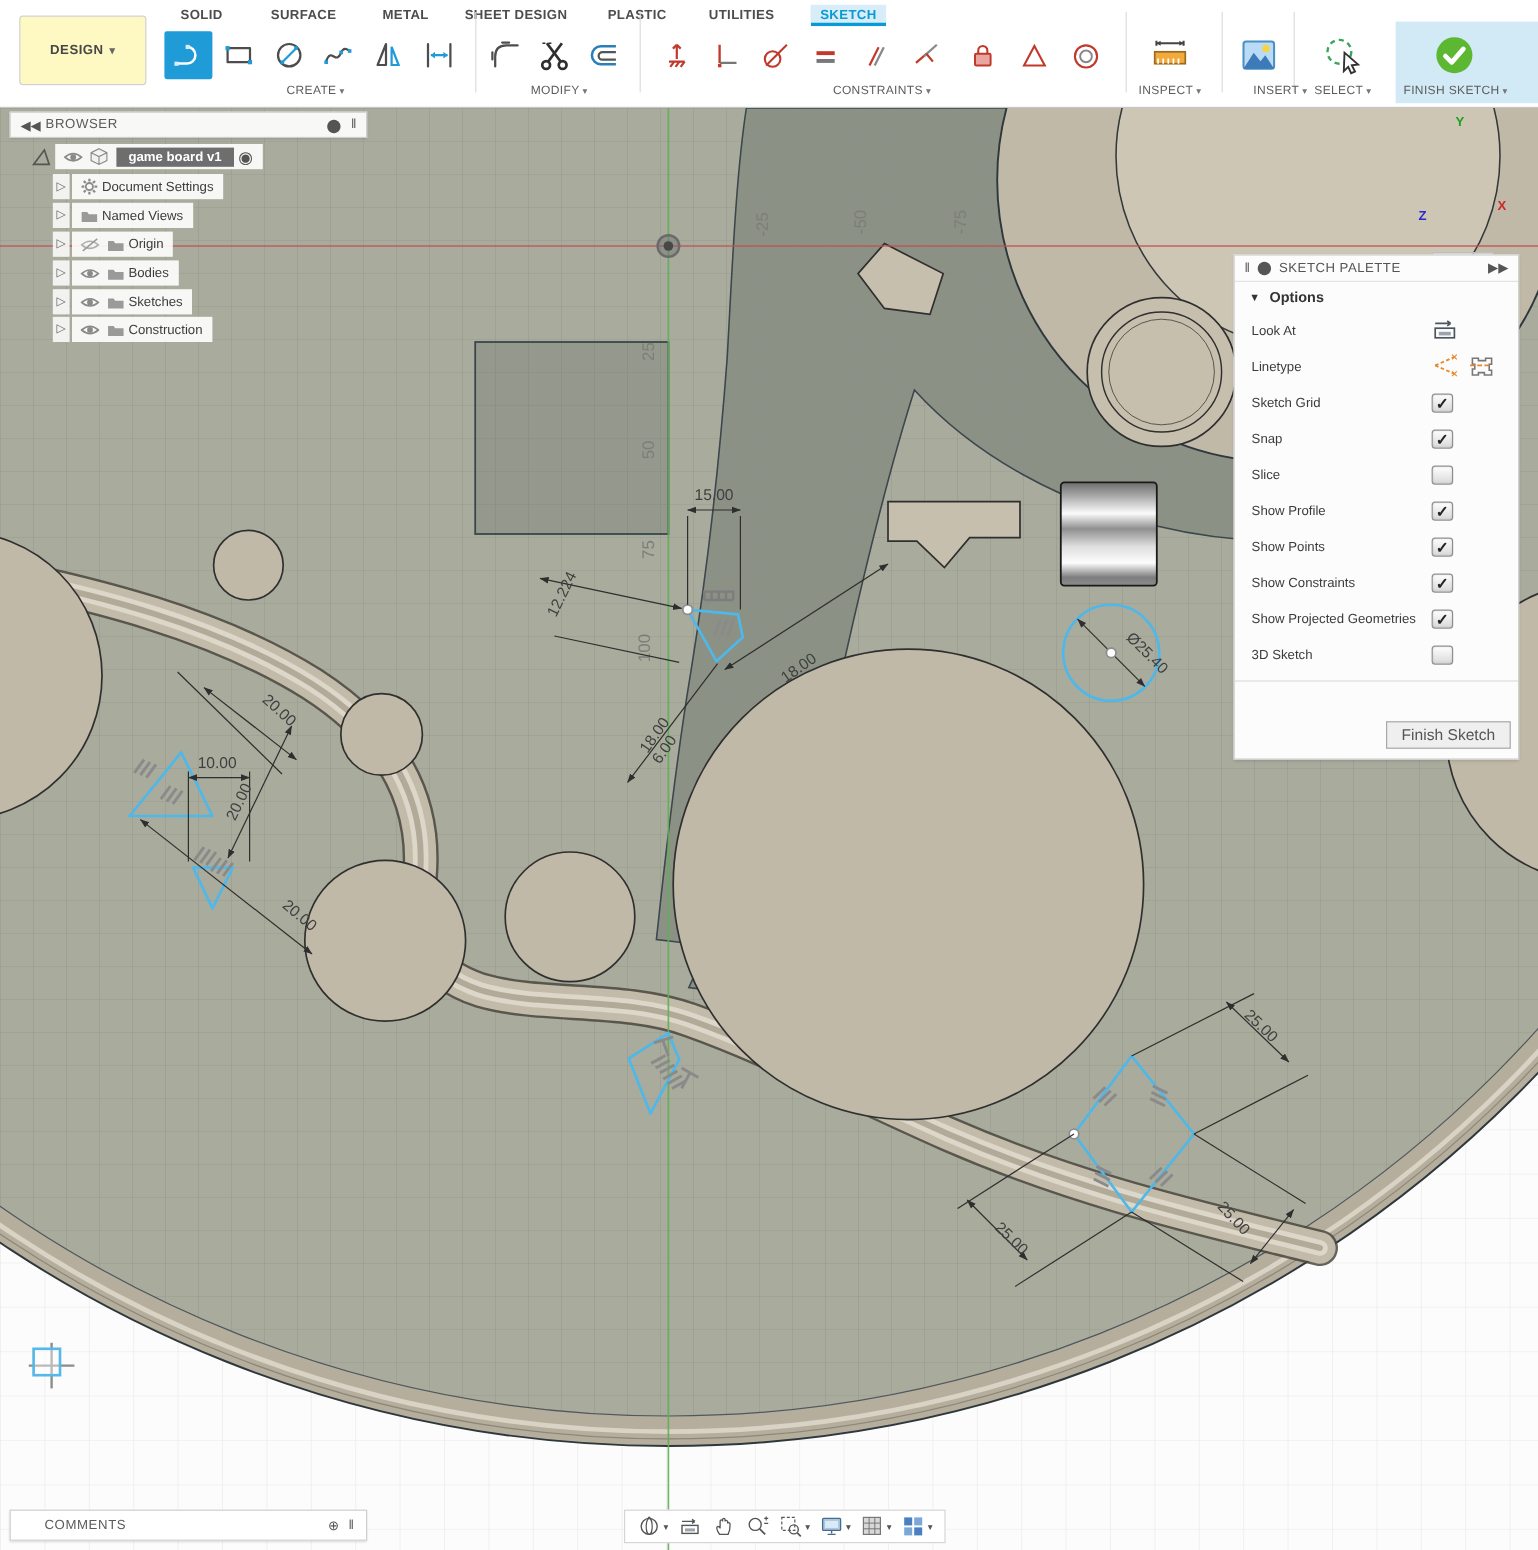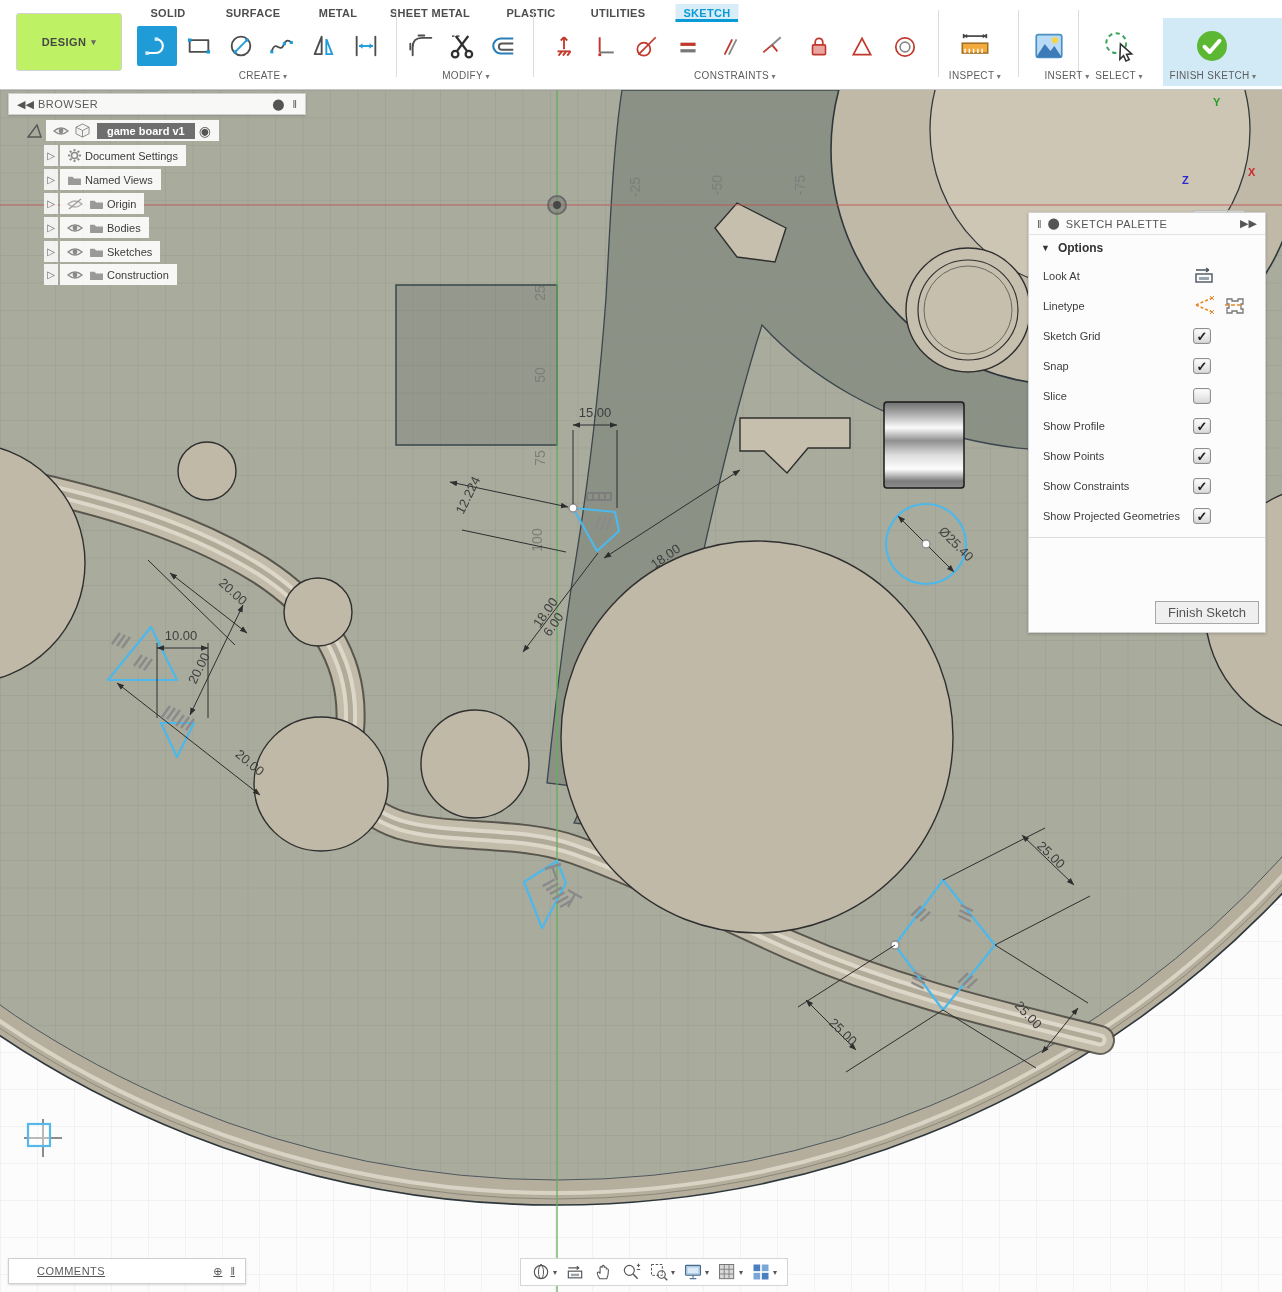--- a/index.html
+++ b/index.html
@@ -2,21 +2,21 @@
 <html><head>
 <meta charset="utf-8">
 <style>
   html,body{margin:0;padding:0;background:#9a9a9a;}
   *{box-sizing:border-box;}
   .app{position:relative;width:1282px;height:1292px;overflow:hidden;background:#fff;
        font-family:"Liberation Sans",sans-serif;-webkit-font-smoothing:antialiased;}
   
   .toolbar{position:absolute;top:0;left:0;width:1282px;height:90px;background:#fff;border-bottom:1px solid #c6c6c6;z-index:40;}
   .design-btn{position:absolute;left:16px;top:13px;width:106px;height:58px;border:1px solid #d2d2d2;border-radius:3px;
-       display:flex;align-items:center;justify-content:center;font-size:11px;font-weight:bold;color:#474747;letter-spacing:.4px;background:#bef264;}
+       display:flex;align-items:center;justify-content:center;font-size:11px;font-weight:bold;color:#474747;letter-spacing:.4px;background:#fef9c3;}
   .design-btn::after{content:"▾";margin-left:5px;font-size:9px;color:#666;}
   .tab{position:absolute;top:4px;transform:translateX(-50%);font-size:11px;color:#4d4d4d;letter-spacing:.3px;padding:3px 8px;white-space:nowrap;font-weight:bold;}
   .tab.active{color:#0a9bd6;background:#d9edf8;box-shadow:inset 0 -3px 0 #0a9bd6;font-weight:bold;}
   .ti{position:absolute;top:26px;width:40px;height:40px;display:flex;align-items:center;justify-content:center;border-radius:2px;}
   .ti.small{top:30px;width:38px;height:34px;}
   .ti.active{background:#1f9bd7;}
   .glabel{position:absolute;top:70px;transform:translateX(-50%);font-size:10px;color:#5c5c5c;letter-spacing:.3px;white-space:nowrap;}
   .glabel::after{content:" ▾";font-size:8px;color:#777;}
   .tdiv{position:absolute;top:10px;bottom:12px;width:1px;background:#dcdcdc;}
   .finishbg{position:absolute;left:1163px;top:18px;width:119px;height:68px;background:#d2e9f6;}
@@ -29,21 +29,21 @@
   .dim{font-size:13px;fill:#3f3f3f;}
   .axlab{font-size:14px;fill:#7b7f78;}
   .sk{stroke:#4db8ea;stroke-width:2.2;fill:none;stroke-linejoin:round;}
   .dl{stroke:#2e2e2e;stroke-width:1;fill:none;}
   .hat{stroke:#8a8a8a;stroke-width:2.4;}
   .wdot{fill:#ffffff;stroke:#8f8f8f;stroke-width:1.5;}
   
   .panelbar{position:absolute;background:rgba(255,255,255,.92);border:1px solid #cfcfcf;box-shadow:0 1px 2px rgba(0,0,0,.15);
       display:flex;align-items:center;font-size:11px;color:#555;z-index:50;}
   .browser-head{left:8px;top:93px;width:298px;height:22px;padding:0 8px;}
-  .comments-bar{left:8px;top:1258px;width:238px;height:26px;padding:0 10px;text-decoration:underline;}
+  .comments-bar{left:8px;top:1258px;width:298px;height:26px;padding:0 10px;}
   .bh-title{flex:1;margin-left:4px;letter-spacing:.5px;color:#5a5a5a;}
   .hicon{color:#555;font-size:11px;margin-left:8px;}
   .brow{position:absolute;display:flex;align-items:center;height:21px;z-index:50;}
   .chip{display:flex;align-items:center;height:21px;background:rgba(255,255,255,.9);padding:0 8px 0 4px;font-size:11px;color:#3c3c3c;white-space:nowrap;}
   .caret-tree{font-size:10px;color:#666;width:14px;display:inline-block;background:rgba(255,255,255,.85);height:21px;line-height:21px;text-align:center;margin-right:2px;}
   .rootlab{background:#6e6e6e;color:#fff;font-weight:bold;padding:2px 10px;margin:0 4px;font-size:11px;}
   .micon{margin:0 3px;display:inline-flex;}
   
   .palette{position:absolute;left:1028px;top:212px;width:238px;height:421px;background:#fcfcfc;border:1px solid #cfcfcf;
      box-shadow:0 1px 3px rgba(0,0,0,.2);z-index:50;font-size:11px;color:#3c3c3c;}
@@ -287,21 +287,21 @@
   <span class="ax" style="left:1182px;top:84px;color:#2929cc;">Z</span>
   <span class="ax" style="left:1248px;top:76px;color:#cc2929;">X</span>
   </div>
 
   <header class="toolbar">
     <div class="design-btn">DESIGN</div>
 
     <span class="tab" style="left:168px">SOLID</span>
     <span class="tab" style="left:253px">SURFACE</span>
     <span class="tab" style="left:338px">METAL</span>
-    <span class="tab" style="left:430px">SHEET METAL</span>
+    <span class="tab" style="left:430px">SHEET DESIGN</span>
     <span class="tab" style="left:531px">PLASTIC</span>
     <span class="tab" style="left:618px">UTILITIES</span>
     <span class="tab active" style="left:707px">SKETCH</span>
 
     <div class="finishbg"></div>
 
     <div class="ti active" style="left:137px">
       <svg width="28" height="28" viewBox="0 0 24 24">
           <path d="M3,18 L11,18 A6,6 0 1 0 11,6" stroke="#fff" stroke-width="1.8" fill="none" stroke-dasharray="0"></path>
           <rect x="2" y="16.6" width="3" height="3" fill="#d6ecf8"></rect>
@@ -678,20 +678,24 @@
       <span class="ctrl cb on"></span>
     </div>
     <div class="prow">
       <span>Show Constraints</span>
       <span class="ctrl cb on"></span>
     </div>
     <div class="prow">
       <span>Show Projected Geometries</span>
       <span class="ctrl cb on"></span>
     </div>
+    <div class="prow">
+      <span>3D Sketch</span>
+      <span class="ctrl cb"></span>
+    </div>
 
     <div class="pal-sep"></div>
     <button class="finish-btn">Finish Sketch</button>
   </aside>
 
   <div class="panelbar comments-bar">
     <span class="bh-title" style="margin-left:18px">COMMENTS</span>
     <span class="hicon">⊕</span>
     <span class="hicon">‖</span>
   </div>

